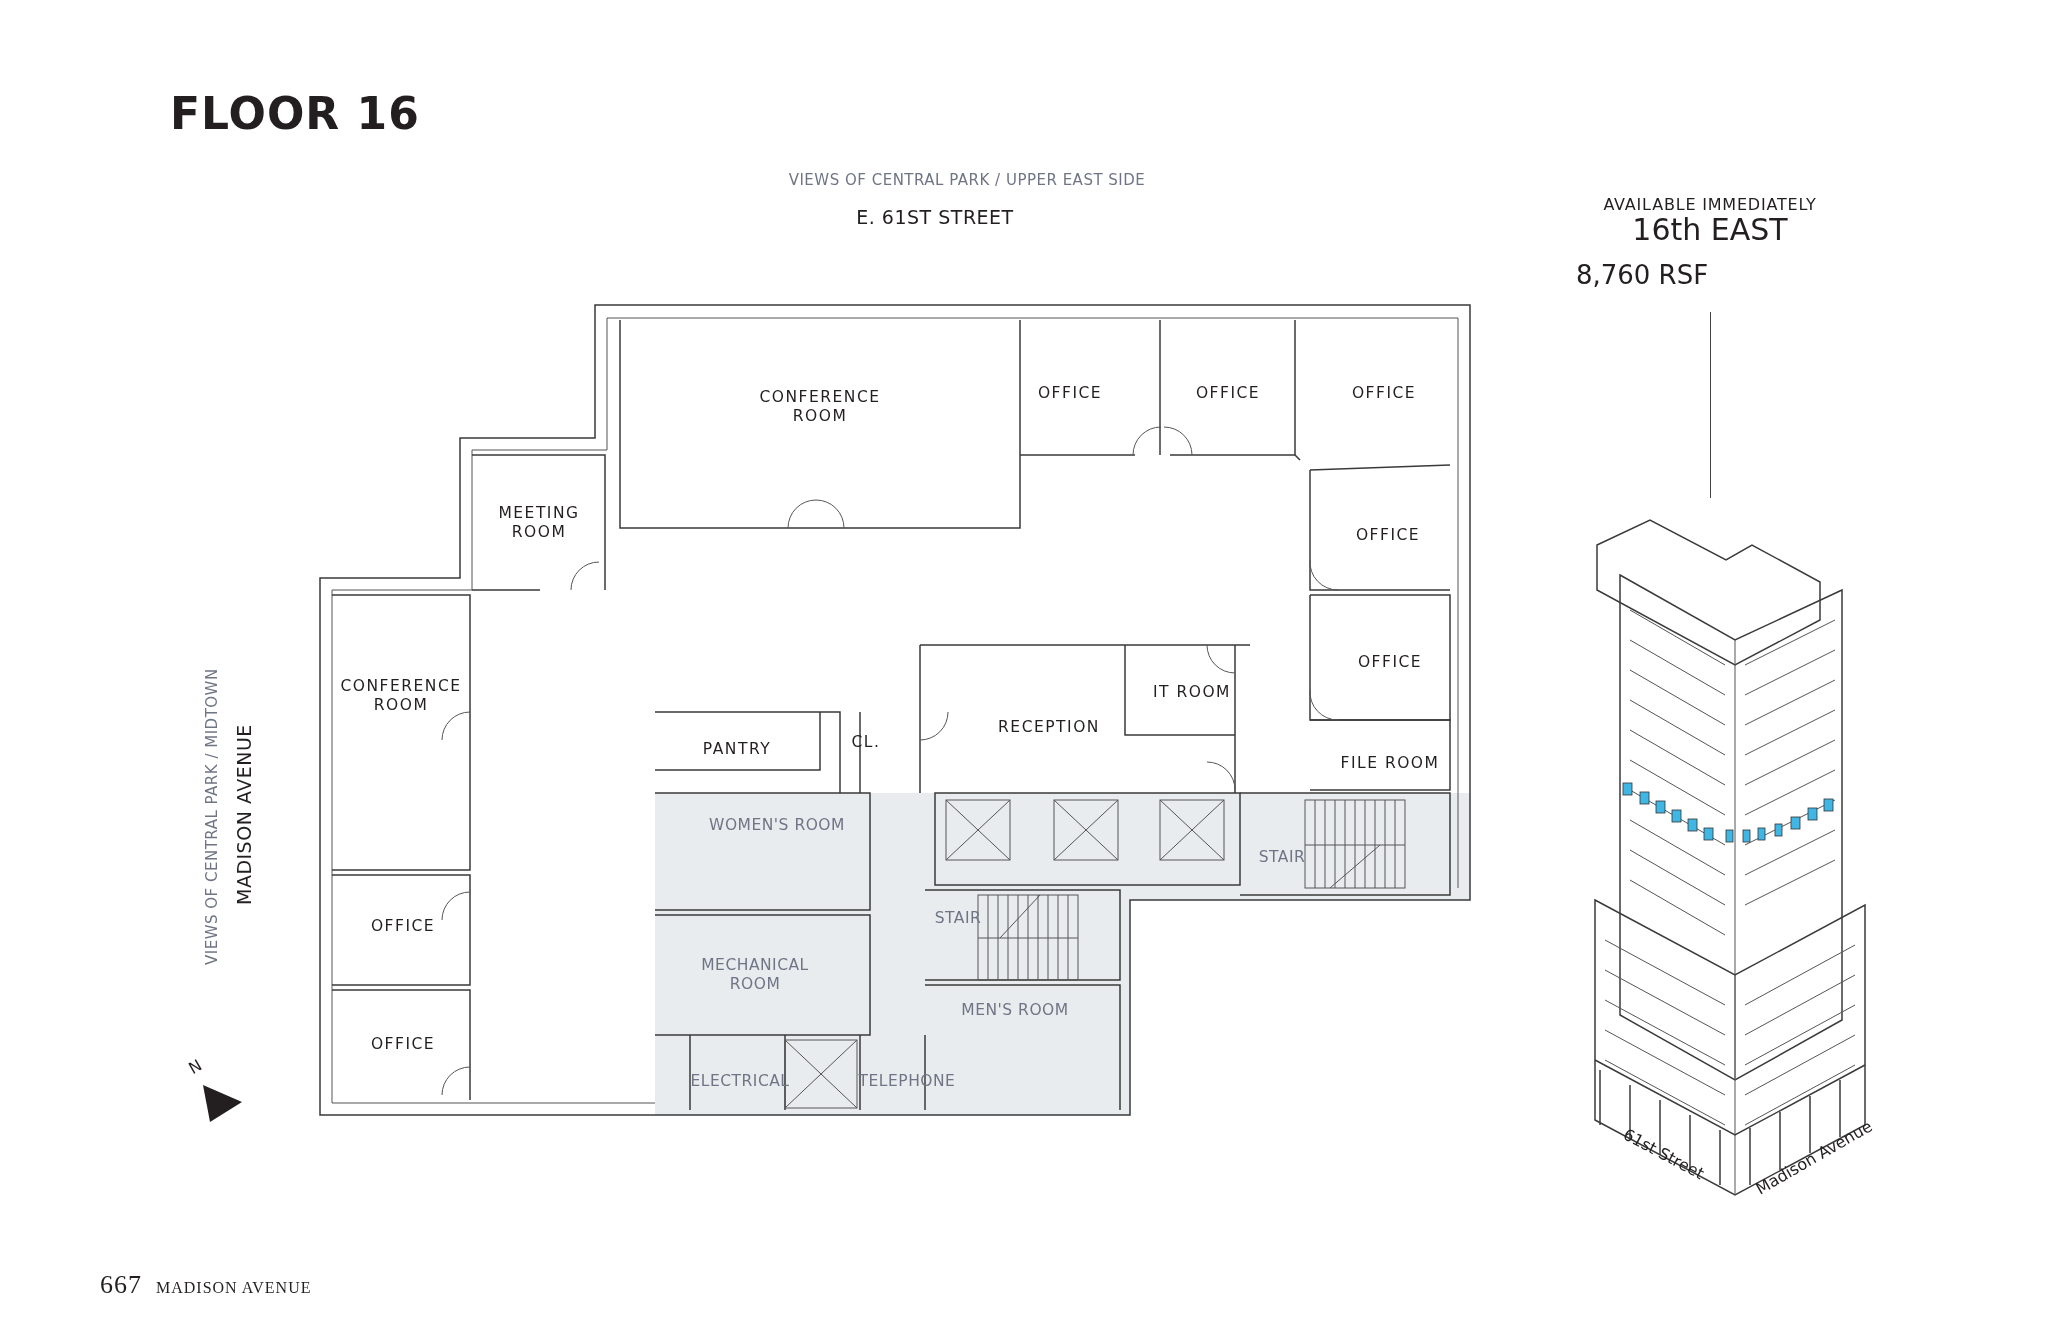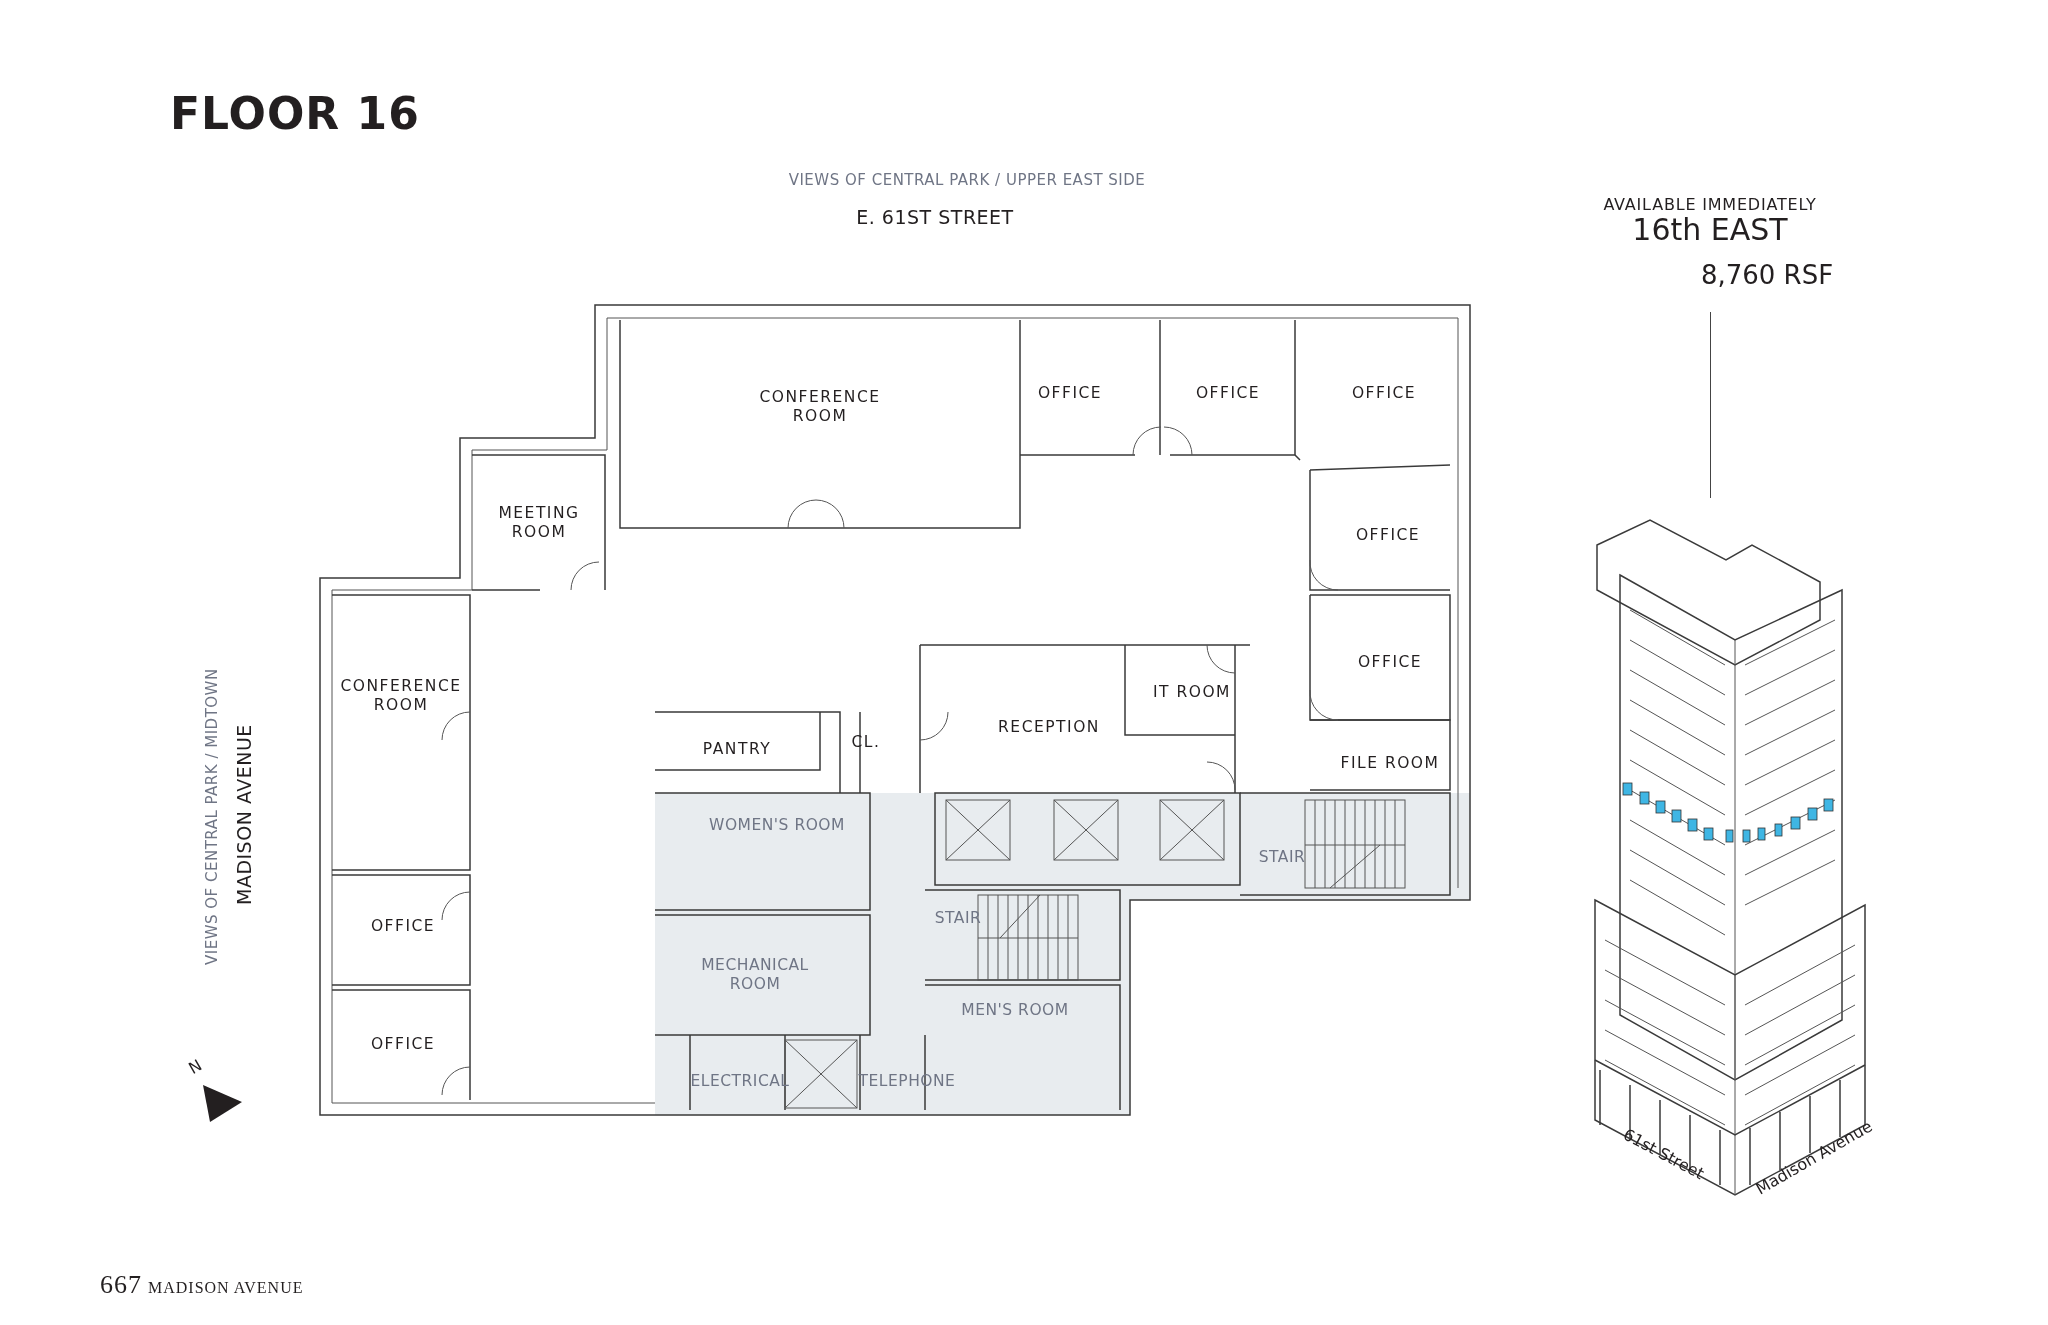--- a/index.html
+++ b/index.html
@@ -3,26 +3,26 @@
 <meta charset="utf-8">
 <style>
   html,body{margin:0;padding:0;background:#ffffff;}
   body{width:2048px;height:1325px;position:relative;overflow:hidden;font-family:"Liberation Sans",sans-serif;color:#231f20;}
   .abs{position:absolute;}
   .title{left:170px;top:88px;font-size:44px;font-weight:bold;letter-spacing:1px;font-family:"DejaVu Sans",sans-serif;color:#231f20;}
   .views-top{left:755px;top:171px;width:360px;text-align:center;font-size:15px;color:#6f7585;letter-spacing:0.5px;font-family:"DejaVu Sans",sans-serif;margin-left:32px;}
   .street-top{left:835px;top:206px;width:200px;text-align:center;font-size:19px;color:#231f20;letter-spacing:0.5px;font-family:"DejaVu Sans",sans-serif;}
   .avail{left:1580px;top:171px;width:260px;text-align:center;font-size:16px;letter-spacing:0.8px;font-family:"DejaVu Sans",sans-serif;margin-top:24px;}
   .floor-label{left:1580px;top:212px;width:260px;text-align:center;font-size:30px;font-family:"DejaVu Sans",sans-serif;}
-  .rsf{left:1637px;top:260px;width:260px;text-align:center;font-size:26px;font-family:"DejaVu Sans",sans-serif;}
+  .rsf{left:1512px;top:260px;width:260px;text-align:center;font-size:26px;font-family:"DejaVu Sans",sans-serif;}
   .leader{left:1710px;top:312px;width:1px;height:186px;background:#444;}
   .views-left{left:203px;top:705px;transform-origin:left top;transform:rotate(-90deg) translateX(-260px);width:260px;text-align:center;font-size:15px;color:#6f7585;letter-spacing:0.5px;white-space:nowrap;font-family:"DejaVu Sans",sans-serif;}
   .street-left{left:233px;top:730px;transform-origin:left top;transform:rotate(-90deg) translateX(-175px);width:175px;text-align:center;font-size:19px;letter-spacing:0.5px;white-space:nowrap;font-family:"DejaVu Sans",sans-serif;}
   .footer{left:100px;top:1270px;font-family:"Liberation Serif",serif;font-size:16px;letter-spacing:1px;}
-  .footer .num{font-size:26px;margin-right:6px;}
+  .footer .num{font-size:26px;margin-right:14px;}
   .plan{left:0;top:0;}
   .room-label{font-family:"DejaVu Sans",sans-serif;font-size:15.5px;letter-spacing:1.5px;fill:#231f20;}
   .core-label{font-family:"DejaVu Sans",sans-serif;font-size:15.5px;letter-spacing:0.5px;fill:#6f7585;}
   .street-tag{font-family:"DejaVu Sans",sans-serif;font-size:16px;fill:#231f20;}
   .wall{fill:none;stroke:#3a3a3a;stroke-width:1.5;}
   .thin{fill:none;stroke:#555;stroke-width:1;}
   .core{fill:#e8ecef;stroke:none;}
 </style>
 </head>
 <body>

